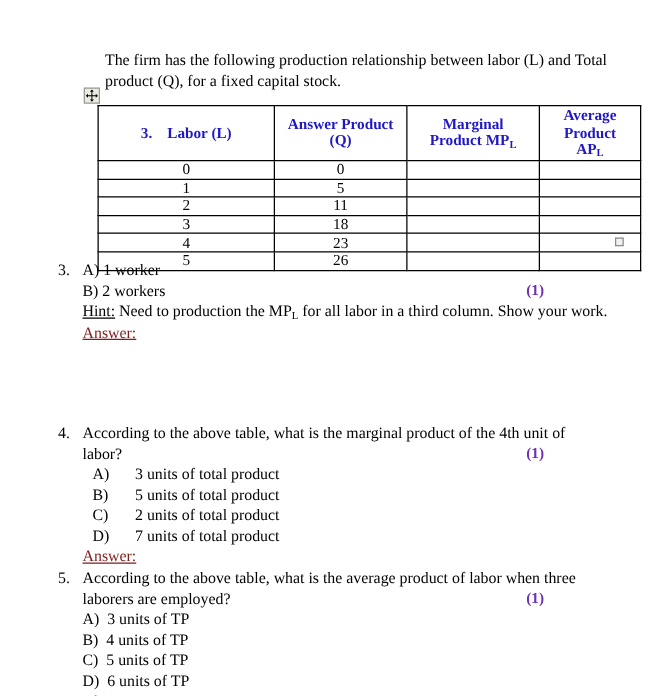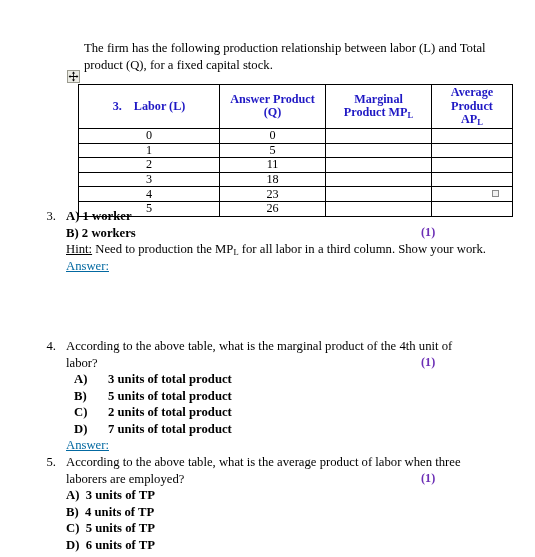--- a/index.html
+++ b/index.html
@@ -119,35 +119,34 @@
   }
   .q-stem { width: 400px; }
   .marks {
     color: #6c2fb5;
     font-weight: bold;
     font-size: 12.2px;
     position: absolute;
   }
   .opts {
     margin-top: 0px;
-    font-weight: bold;
   }
   .opt {
     white-space: pre;
     font-size: 12.7px;
     line-height: 1.30;
   }
   .opt-tab .lbl { display: inline-block; width: 34px; }
   .hint {
     font-size: 12.7px;
     line-height: 1.30;
   }
   .hint u { text-decoration: underline; }
   .answer {
-    color: #0369a1;
+    color: #7f1d1d;
     text-decoration: underline;
     font-size: 12.7px;
     line-height: 1.30;
     display: inline-block;
   }
 
   
   #q3 { left: 30px; top: 208px; }
   #q4 { left: 30px; top: 338px; }
   #q5 { left: 30px; top: 454px; }

